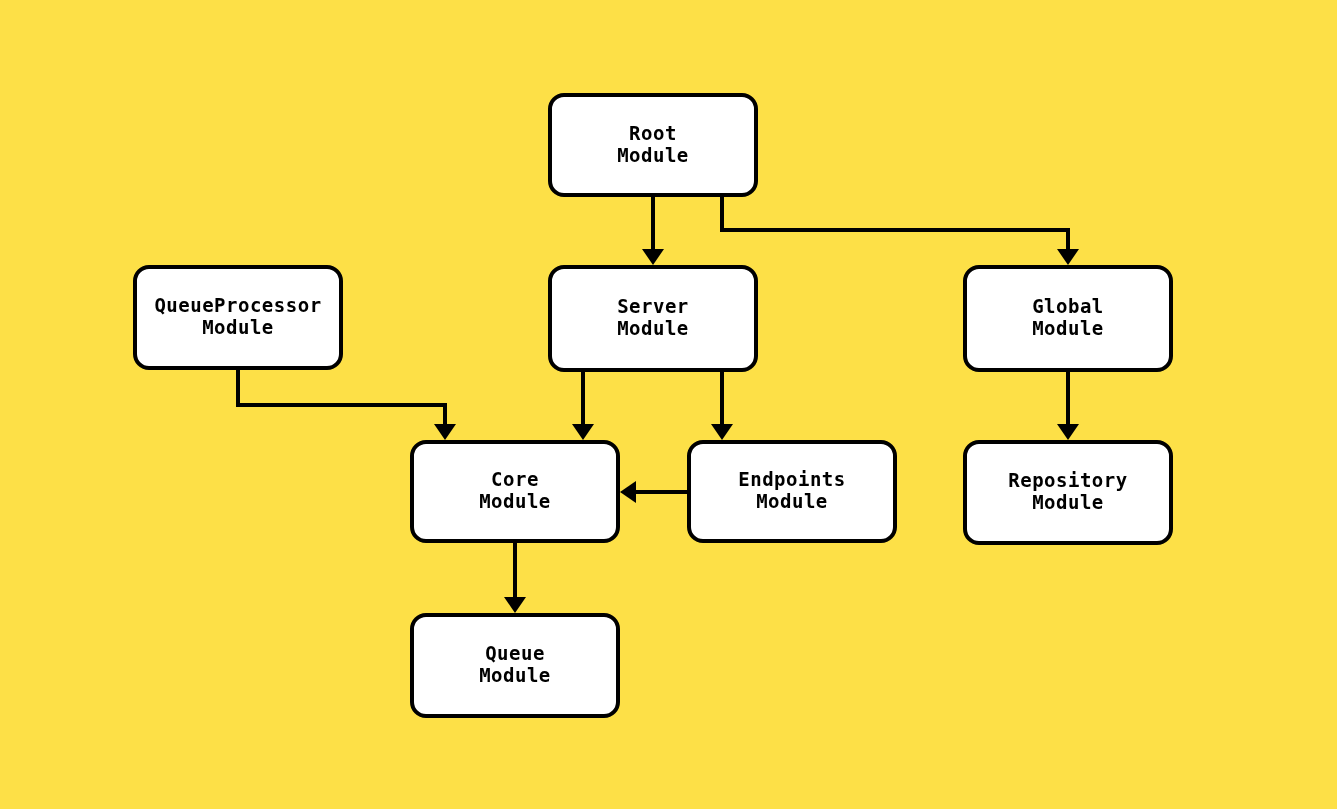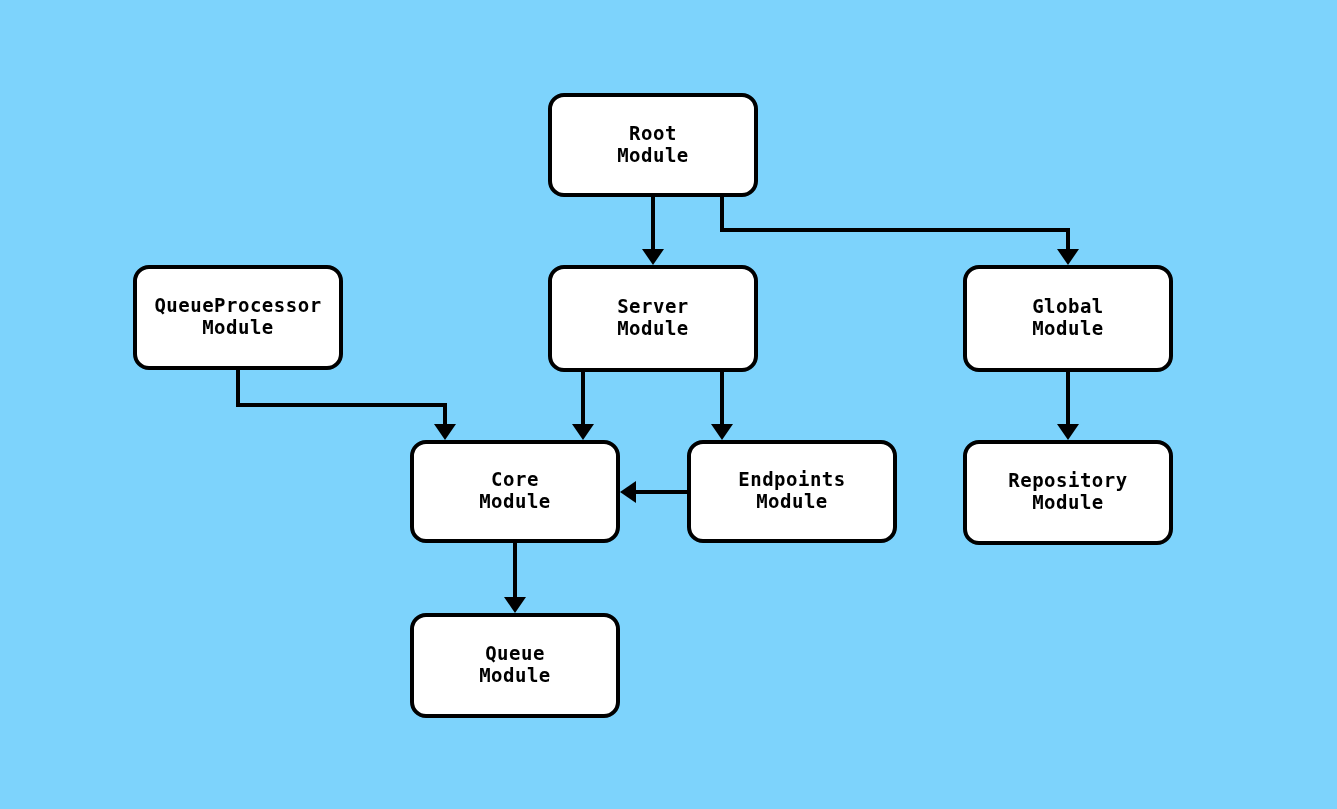--- a/index.html
+++ b/index.html
@@ -11,21 +11,21 @@
   body {
     width: 1337px;
     height: 809px;
     font-family: "DejaVu Sans Mono", "Liberation Mono", monospace;
     overflow: hidden;
   }
   #diagram-root {
     position: relative;
     width: 1337px;
     height: 809px;
-    background: #7dd3fc;
+    background: #fde047;
   }
   svg#diagram-svg {
     display: block;
     width: 1337px;
     height: 809px;
   }
   .node-box {
     fill: #ffffff;
     stroke: #000000;
     stroke-width: 4;

